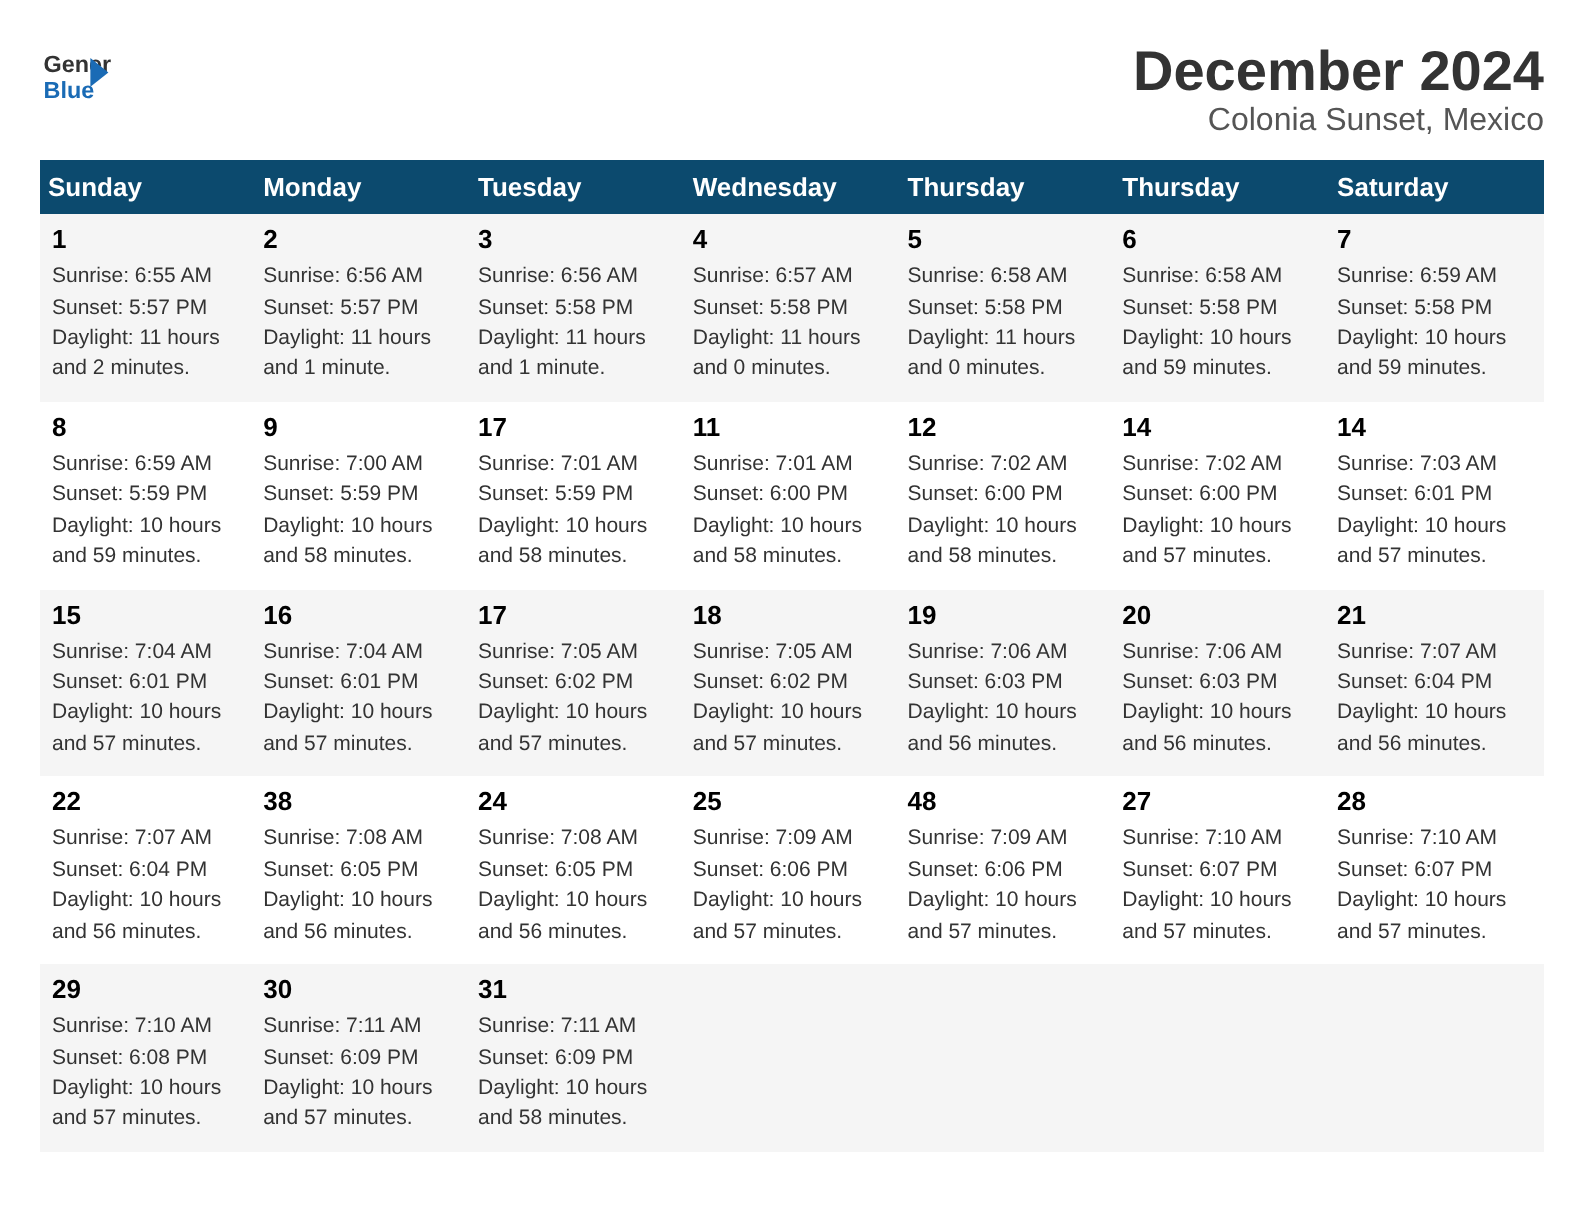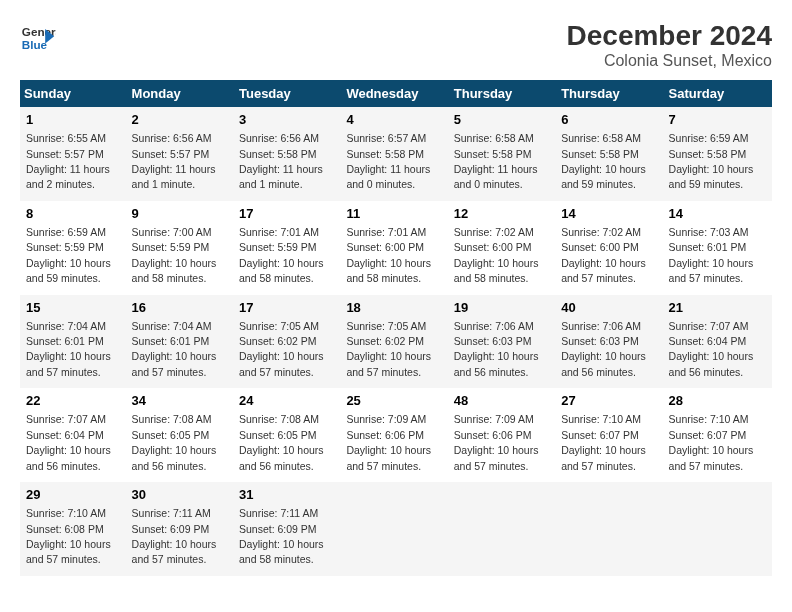--- a/index.html
+++ b/index.html
@@ -169,32 +169,32 @@
 Daylight: 10 hours and 57 minutes.</span></td>
         <td><span class="day-num">17</span><span class="day-info" style="white-space: pre-line;">Sunrise: 7:05 AM
 Sunset: 6:02 PM
 Daylight: 10 hours and 57 minutes.</span></td>
         <td><span class="day-num">18</span><span class="day-info" style="white-space: pre-line;">Sunrise: 7:05 AM
 Sunset: 6:02 PM
 Daylight: 10 hours and 57 minutes.</span></td>
         <td><span class="day-num">19</span><span class="day-info" style="white-space: pre-line;">Sunrise: 7:06 AM
 Sunset: 6:03 PM
 Daylight: 10 hours and 56 minutes.</span></td>
-        <td><span class="day-num">40</span><span class="day-info" style="white-space: pre-line;">Sunrise: 7:06 AM
+        <td><span class="day-num">20</span><span class="day-info" style="white-space: pre-line;">Sunrise: 7:06 AM
 Sunset: 6:03 PM
 Daylight: 10 hours and 56 minutes.</span></td>
         <td><span class="day-num">21</span><span class="day-info" style="white-space: pre-line;">Sunrise: 7:07 AM
 Sunset: 6:04 PM
 Daylight: 10 hours and 56 minutes.</span></td>
       </tr>
       <tr>
         <td><span class="day-num">22</span><span class="day-info" style="white-space: pre-line;">Sunrise: 7:07 AM
 Sunset: 6:04 PM
 Daylight: 10 hours and 56 minutes.</span></td>
-        <td><span class="day-num">34</span><span class="day-info" style="white-space: pre-line;">Sunrise: 7:08 AM
+        <td><span class="day-num">38</span><span class="day-info" style="white-space: pre-line;">Sunrise: 7:08 AM
 Sunset: 6:05 PM
 Daylight: 10 hours and 56 minutes.</span></td>
         <td><span class="day-num">24</span><span class="day-info" style="white-space: pre-line;">Sunrise: 7:08 AM
 Sunset: 6:05 PM
 Daylight: 10 hours and 56 minutes.</span></td>
         <td><span class="day-num">25</span><span class="day-info" style="white-space: pre-line;">Sunrise: 7:09 AM
 Sunset: 6:06 PM
 Daylight: 10 hours and 57 minutes.</span></td>
         <td><span class="day-num">48</span><span class="day-info" style="white-space: pre-line;">Sunrise: 7:09 AM
 Sunset: 6:06 PM

